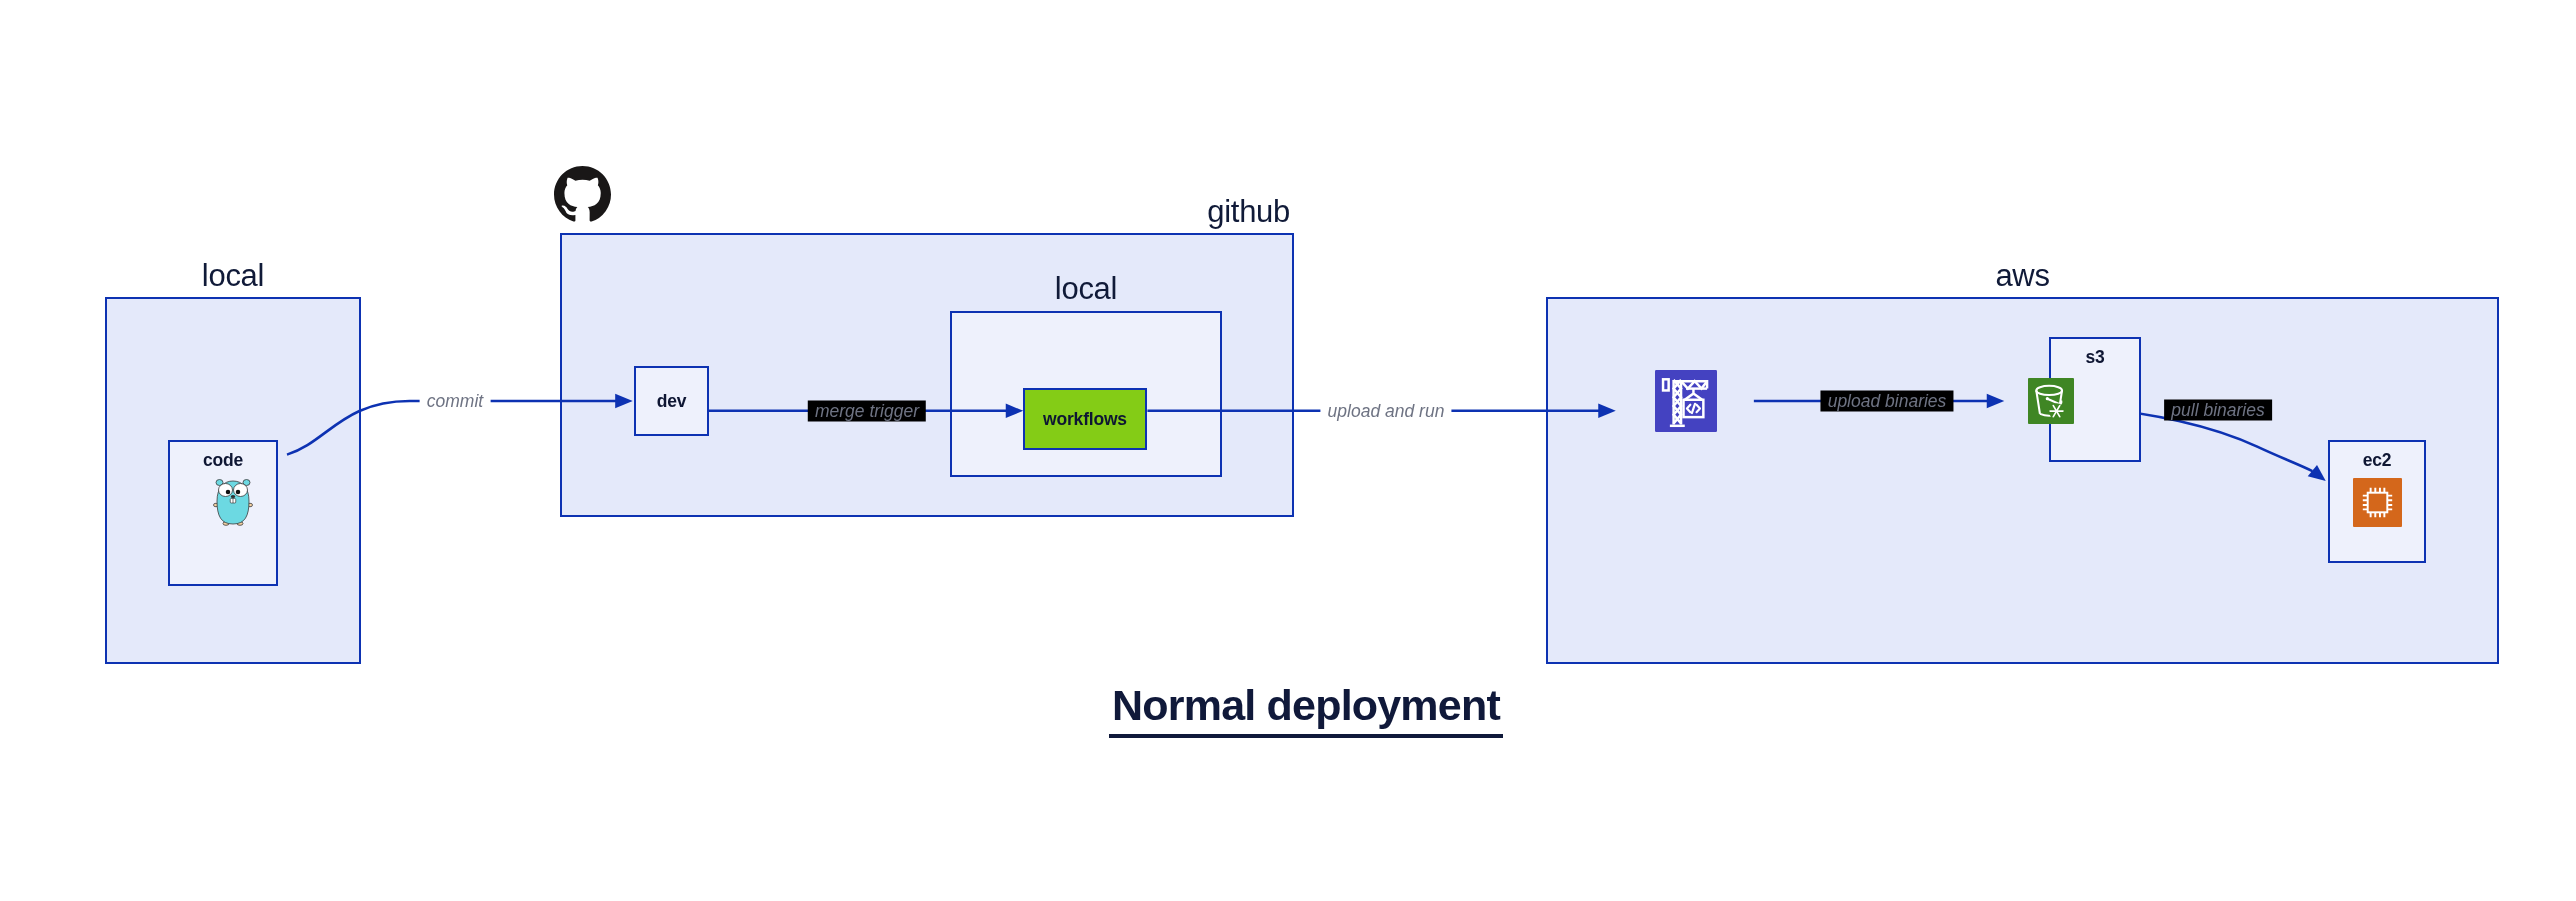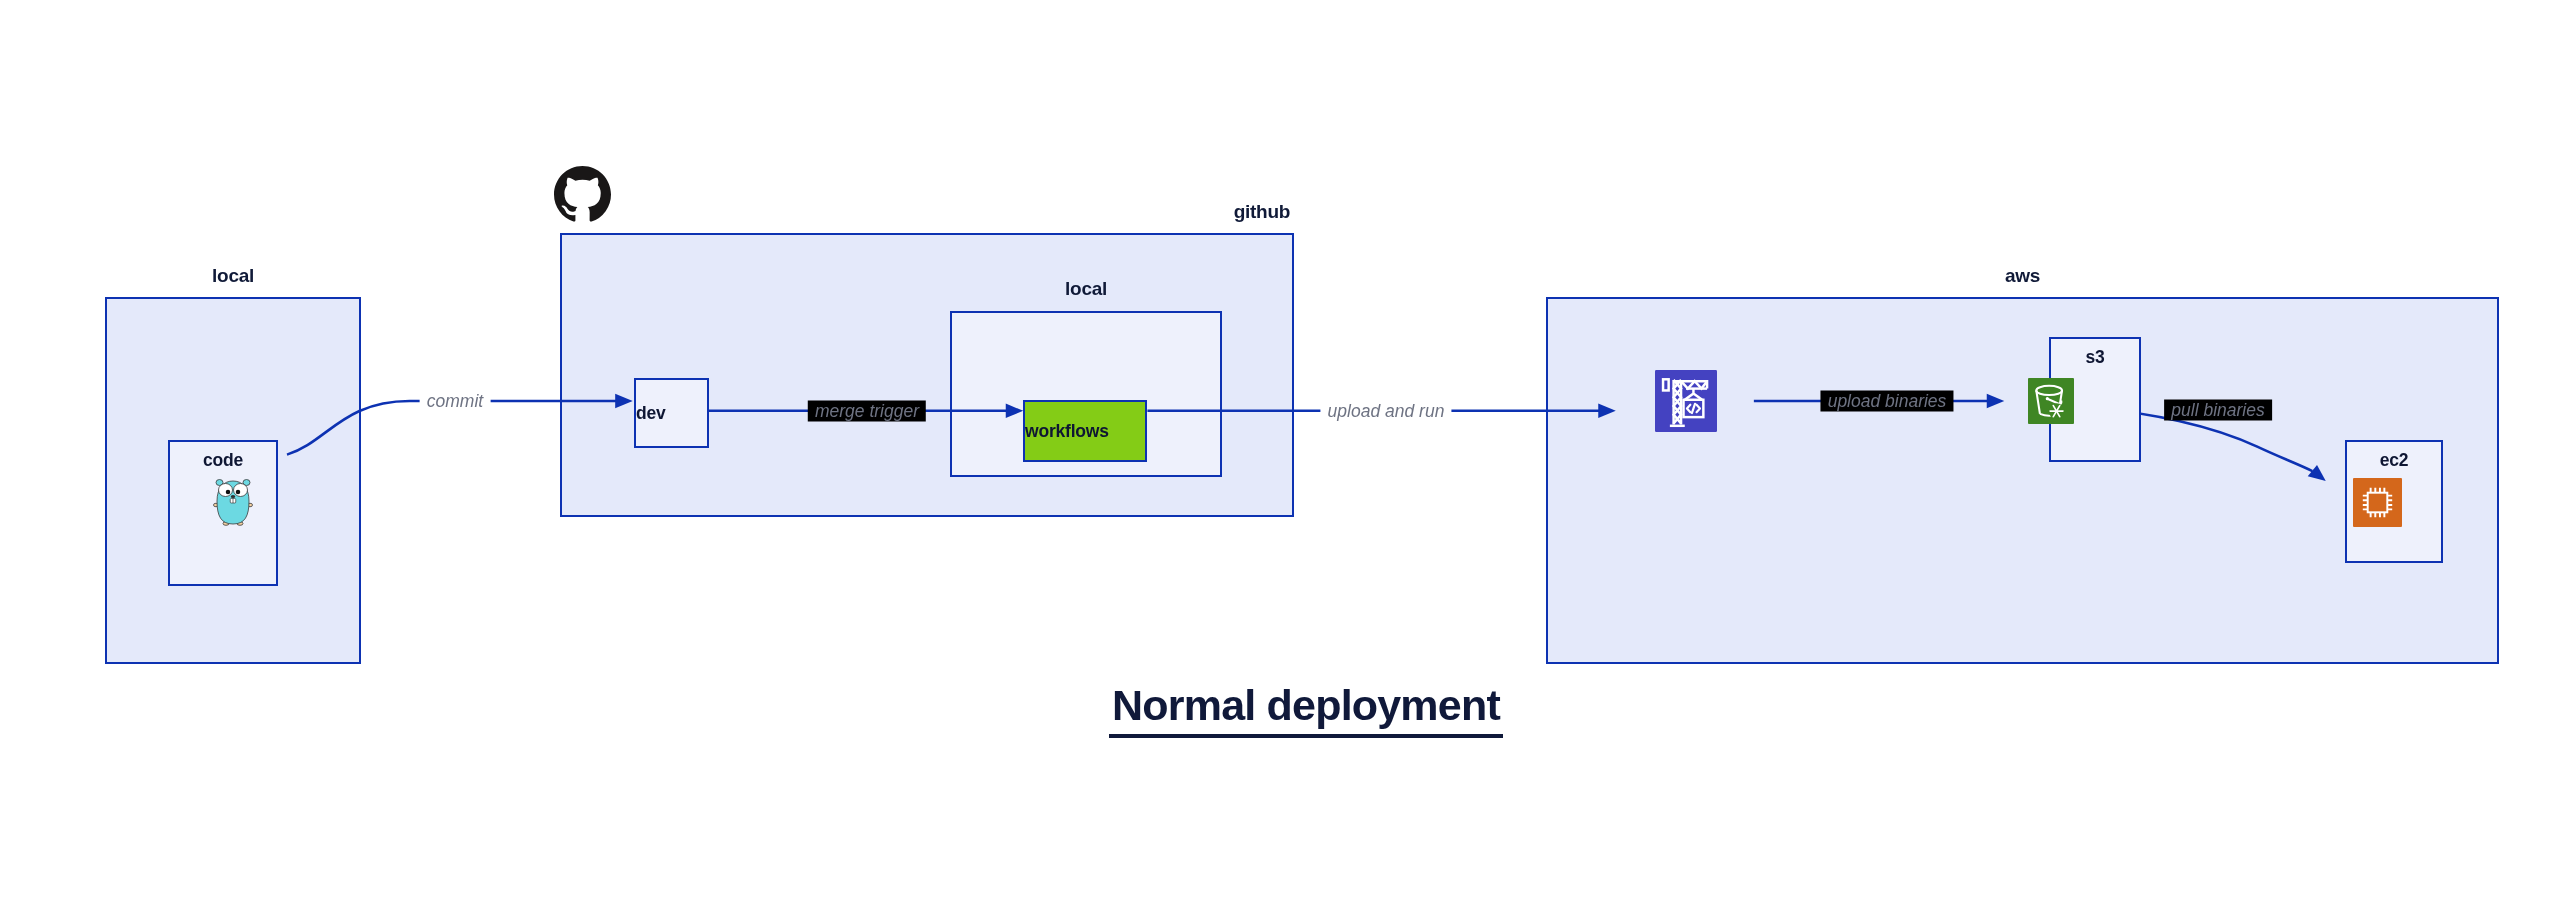--- a/index.html
+++ b/index.html
@@ -5,27 +5,27 @@
   html,body{margin:0;padding:0;background:#ffffff;}
   body{font-family:"Liberation Sans", sans-serif;}
   .canvas{position:relative;width:2604px;height:902px;background:#ffffff;overflow:hidden;}
 
   
   .box{position:absolute;box-sizing:border-box;border:2.1px solid #0D32B2;}
   .fill-l1{background:#E4E9FA;}
   .fill-l2{background:#EEF1FC;}
   .fill-l3{background:#84cc16;}
 
-  .clabel{position:absolute;font-size:19px;font-weight:700;color:#101A38;line-height:30px;letter-spacing:-0.3px;}
+  .clabel{position:absolute;font-size:31px;font-weight:400;color:#101A38;line-height:30px;letter-spacing:-0.3px;}
   .clabel.center{text-align:center;}
   .clabel.right{text-align:right;}
 
   .nlabel{font-size:17.5px;font-weight:700;color:#0E1633;letter-spacing:-0.2px;text-align:center;}
   .node-top .nlabel{padding-top:8.2px;}
-  .node-mid{display:flex;align-items:center;justify-content:flex-start;margin-top:12px;}
+  .node-mid{display:flex;align-items:center;justify-content:center;}
 
   .elabel{position:absolute;transform:translate(-50%,-50%);font-style:italic;font-size:17.5px;
           color:#6E7383;padding:0 7.2px;white-space:nowrap;z-index:5;}
   .bg-white{background:#ffffff;}
   .bg-l1{background:#000000;}
 
   .icon{position:absolute;}
   svg{display:block;}
   .edges{position:absolute;left:0;top:0;z-index:4;pointer-events:none;}
   .boxes-top{z-index:6;}
@@ -83,21 +83,21 @@
 
   <div class="box fill-l3 node-mid boxes-top" style="left:1023px;top:388px;width:124px;height:62px;">
     <div class="nlabel">workflows</div>
   </div>
 
 
   <div class="box fill-l2 node-top boxes-top" style="left:2004px;top:337px;width:92px;height:125px;margin-left:45px;">
     <div class="nlabel">s3</div>
   </div>
 
-  <div class="box fill-l2 node-top boxes-top" style="left:2328px;top:440px;width:98px;height:123px;margin-left:17px;">
+  <div class="box fill-l2 node-top boxes-top" style="left:2328px;top:440px;width:98px;height:123px;">
     <div class="nlabel">ec2</div>
   </div>
 
   <div class="icon boxes-top" style="left:554px;top:166px;width:57px;height:57px;">
     <svg width="57" height="57" viewBox="0 0 16 16">
       <path fill="#191717" d="M8 0C3.58 0 0 3.58 0 8c0 3.54 2.29 6.53 5.47 7.59.4.07.55-.17.55-.38 0-.19-.01-.82-.01-1.49-2.01.37-2.53-.49-2.69-.94-.09-.23-.48-.94-.82-1.13-.28-.15-.68-.52-.01-.53.63-.01 1.08.58 1.23.82.72 1.21 1.87.87 2.33.66.07-.52.28-.87.51-1.07-1.78-.2-3.64-.89-3.64-3.95 0-.87.31-1.59.82-2.15-.08-.2-.36-1.02.08-2.12 0 0 .67-.21 2.2.82.64-.18 1.32-.27 2-.27s1.36.09 2 .27c1.53-1.04 2.2-.82 2.2-.82.44 1.1.16 1.92.08 2.12.51.56.82 1.27.82 2.15 0 3.07-1.87 3.75-3.65 3.95.29.25.54.73.54 1.48 0 1.07-.01 1.93-.01 2.2 0 .21.15.46.55.38A8.01 8.01 0 0 0 16 8c0-4.42-3.58-8-8-8z"></path>
     </svg>
   </div>
 
   <div class="icon boxes-top" style="left:213px;top:476px;width:40px;height:50px;">

